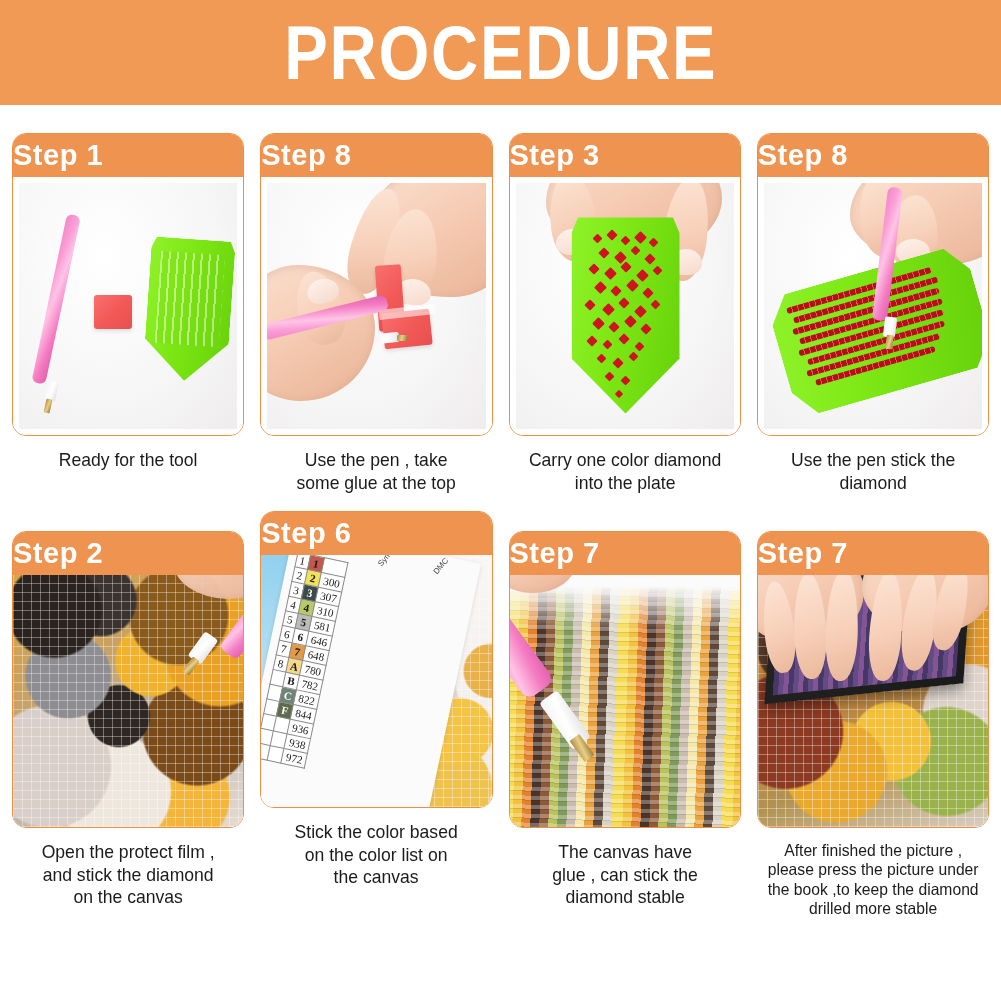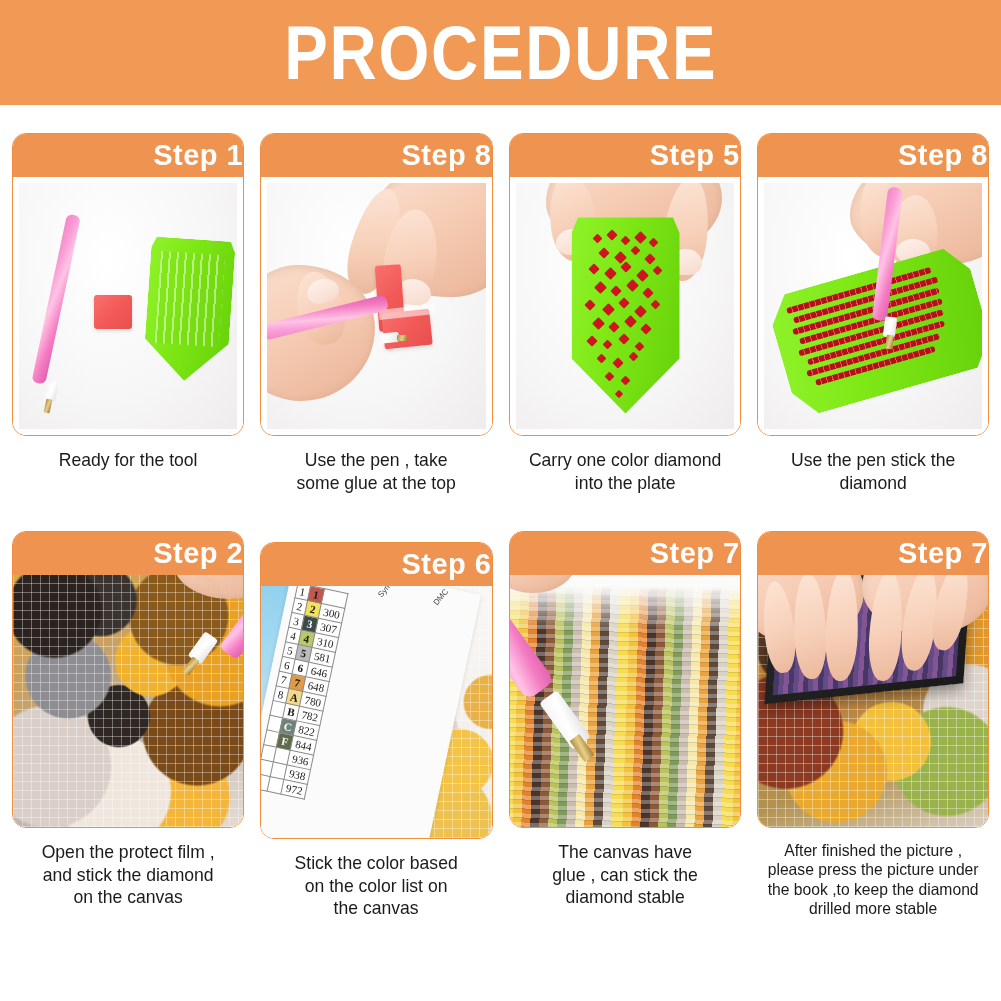--- a/index.html
+++ b/index.html
@@ -58,21 +58,21 @@
     border-radius: 14px;
     background: #ffffff;
     box-sizing: border-box;
     overflow: hidden;
   }
   .step-card-header {
     background: #EE9350;
     color: #ffffff;
     font-weight: bold;
     font-size: 29px;
-    text-align: right;
+    text-align: left;
     padding: 6px 0 7px 0;
     letter-spacing: 0.5px;
     line-height: 1.05;
   }
   .step-photo {
     position: relative;
     width: 100%;
     height: 252px;
     overflow: hidden;
     background: #ffffff;
@@ -259,21 +259,21 @@
       </div>
     </div>
     <div class="step-caption">
       <div style="white-space:pre-line">Use the pen , take
 some glue at the top</div>
     </div>
   </div>
 
   <div class="step-cell">
     <div class="step-card padded">
-      <div class="step-card-header">Step 5</div>
+      <div class="step-card-header">Step 3</div>
       <div class="step-photo">
         <div class="photo-inner">
           <div class="bg-white"></div>
 
           <div class="hand" style="left:30px; top:-44px; width:176px; height:118px; border-radius:48% 52% 46% 54%/54% 50% 50% 46%;"></div>
           <div class="finger" style="left:34px; top:-10px; width:46px; height:88px; transform:rotate(-6deg);"></div>
           <div class="finger" style="left:148px; top:-6px; width:44px; height:104px; transform:rotate(7deg);"></div>
           <div class="nail" style="left:40px; top:46px; width:34px; height:26px;"></div>
           <div class="nail" style="left:154px; top:66px; width:32px; height:26px;"></div>
 
@@ -397,21 +397,21 @@
         </div>
       </div>
     </div>
     <div class="step-caption">
       <div style="white-space:pre-line">Open the protect film ,
 and stick the diamond
 on the canvas</div>
     </div>
   </div>
 
-  <div class="step-cell" style="margin-top:47px;">
+  <div class="step-cell" style="margin-top:16px;">
     <div class="step-card">
       <div class="step-card-header">Step 6</div>
       <div class="step-photo">
         <div class="photo-inner" style="background:#f2f0ee;">
 
           <div style="position:absolute; right:-10px; top:0; width:140px; height:100%;
                background:
                  radial-gradient(circle at 70% 70%, #f4c447 0 16%, transparent 17%),
                  radial-gradient(circle at 92% 46%, #e8b14a 0 14%, transparent 15%),
                  radial-gradient(circle at 60% 92%, #eec24e 0 18%, transparent 19%),

